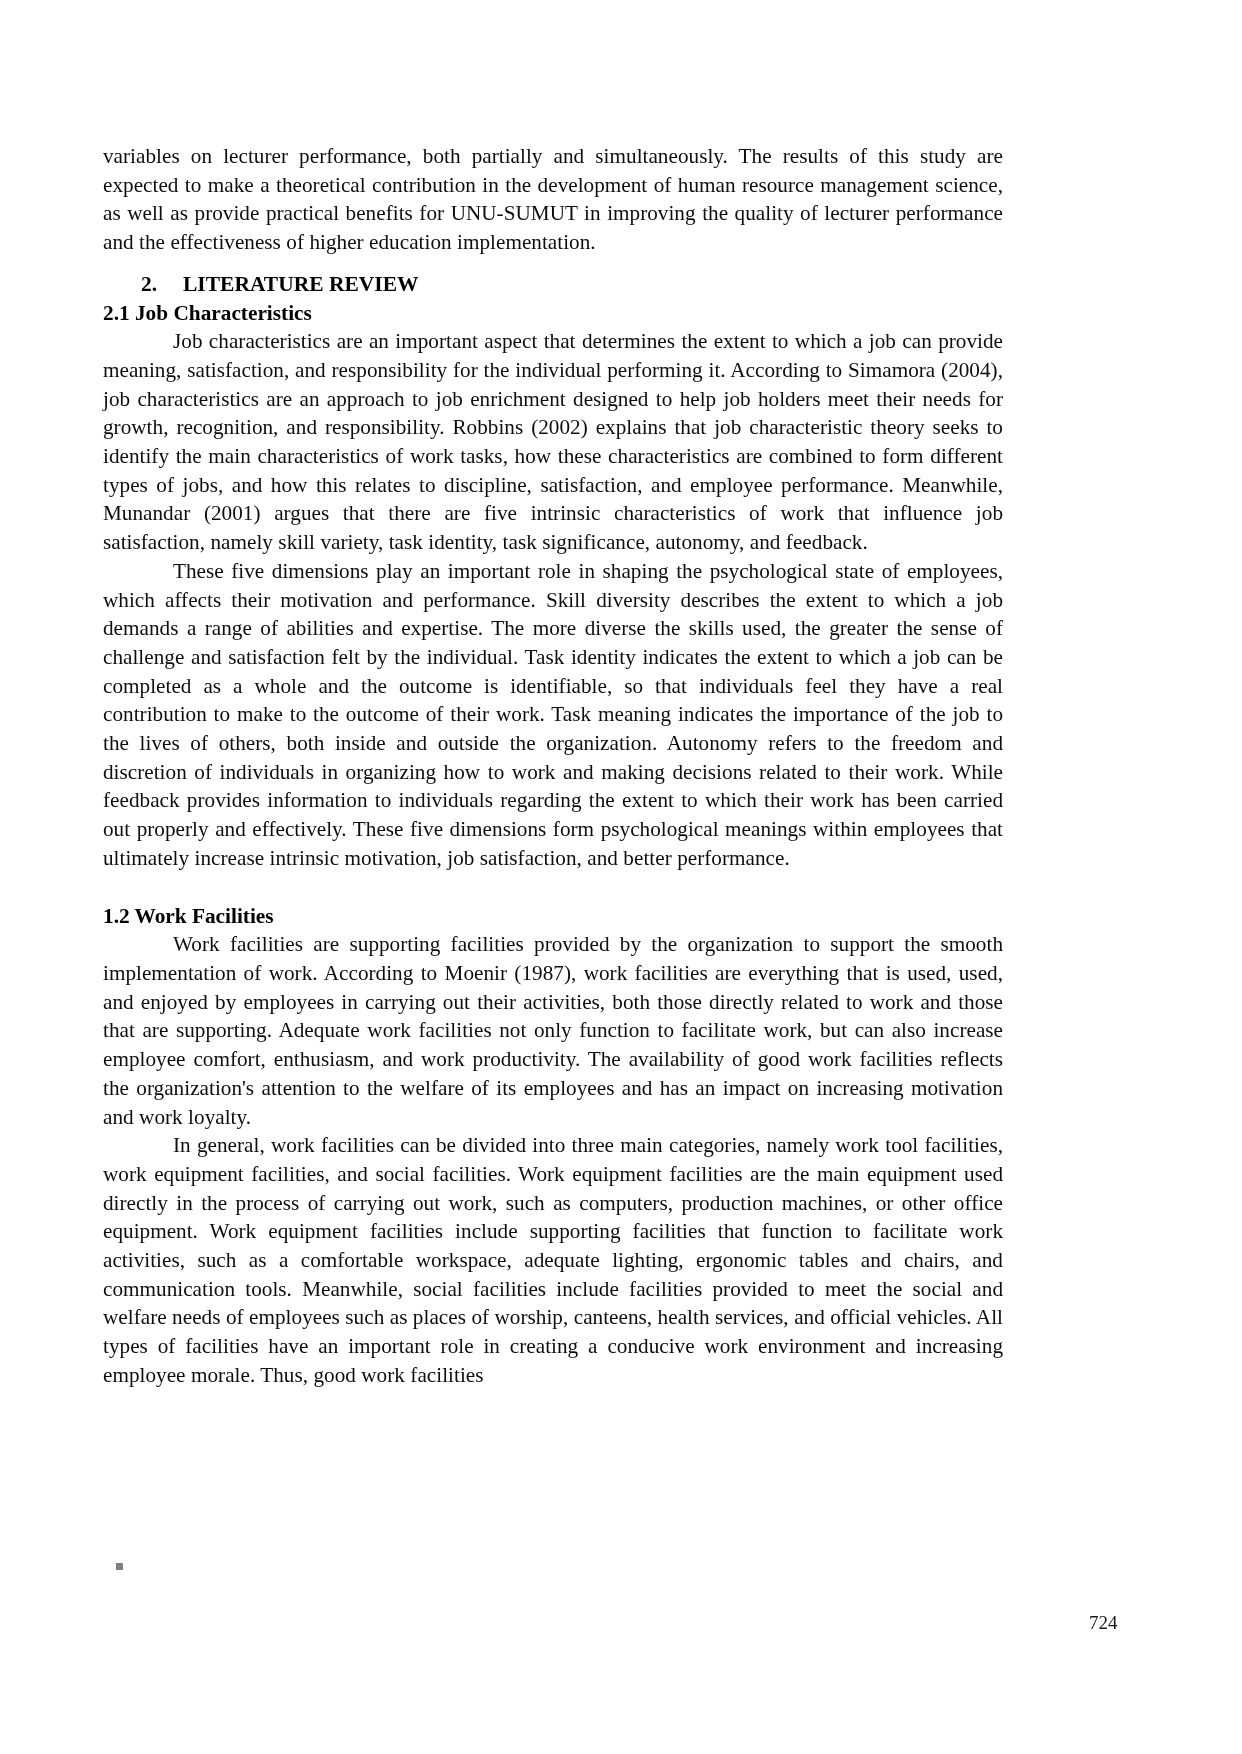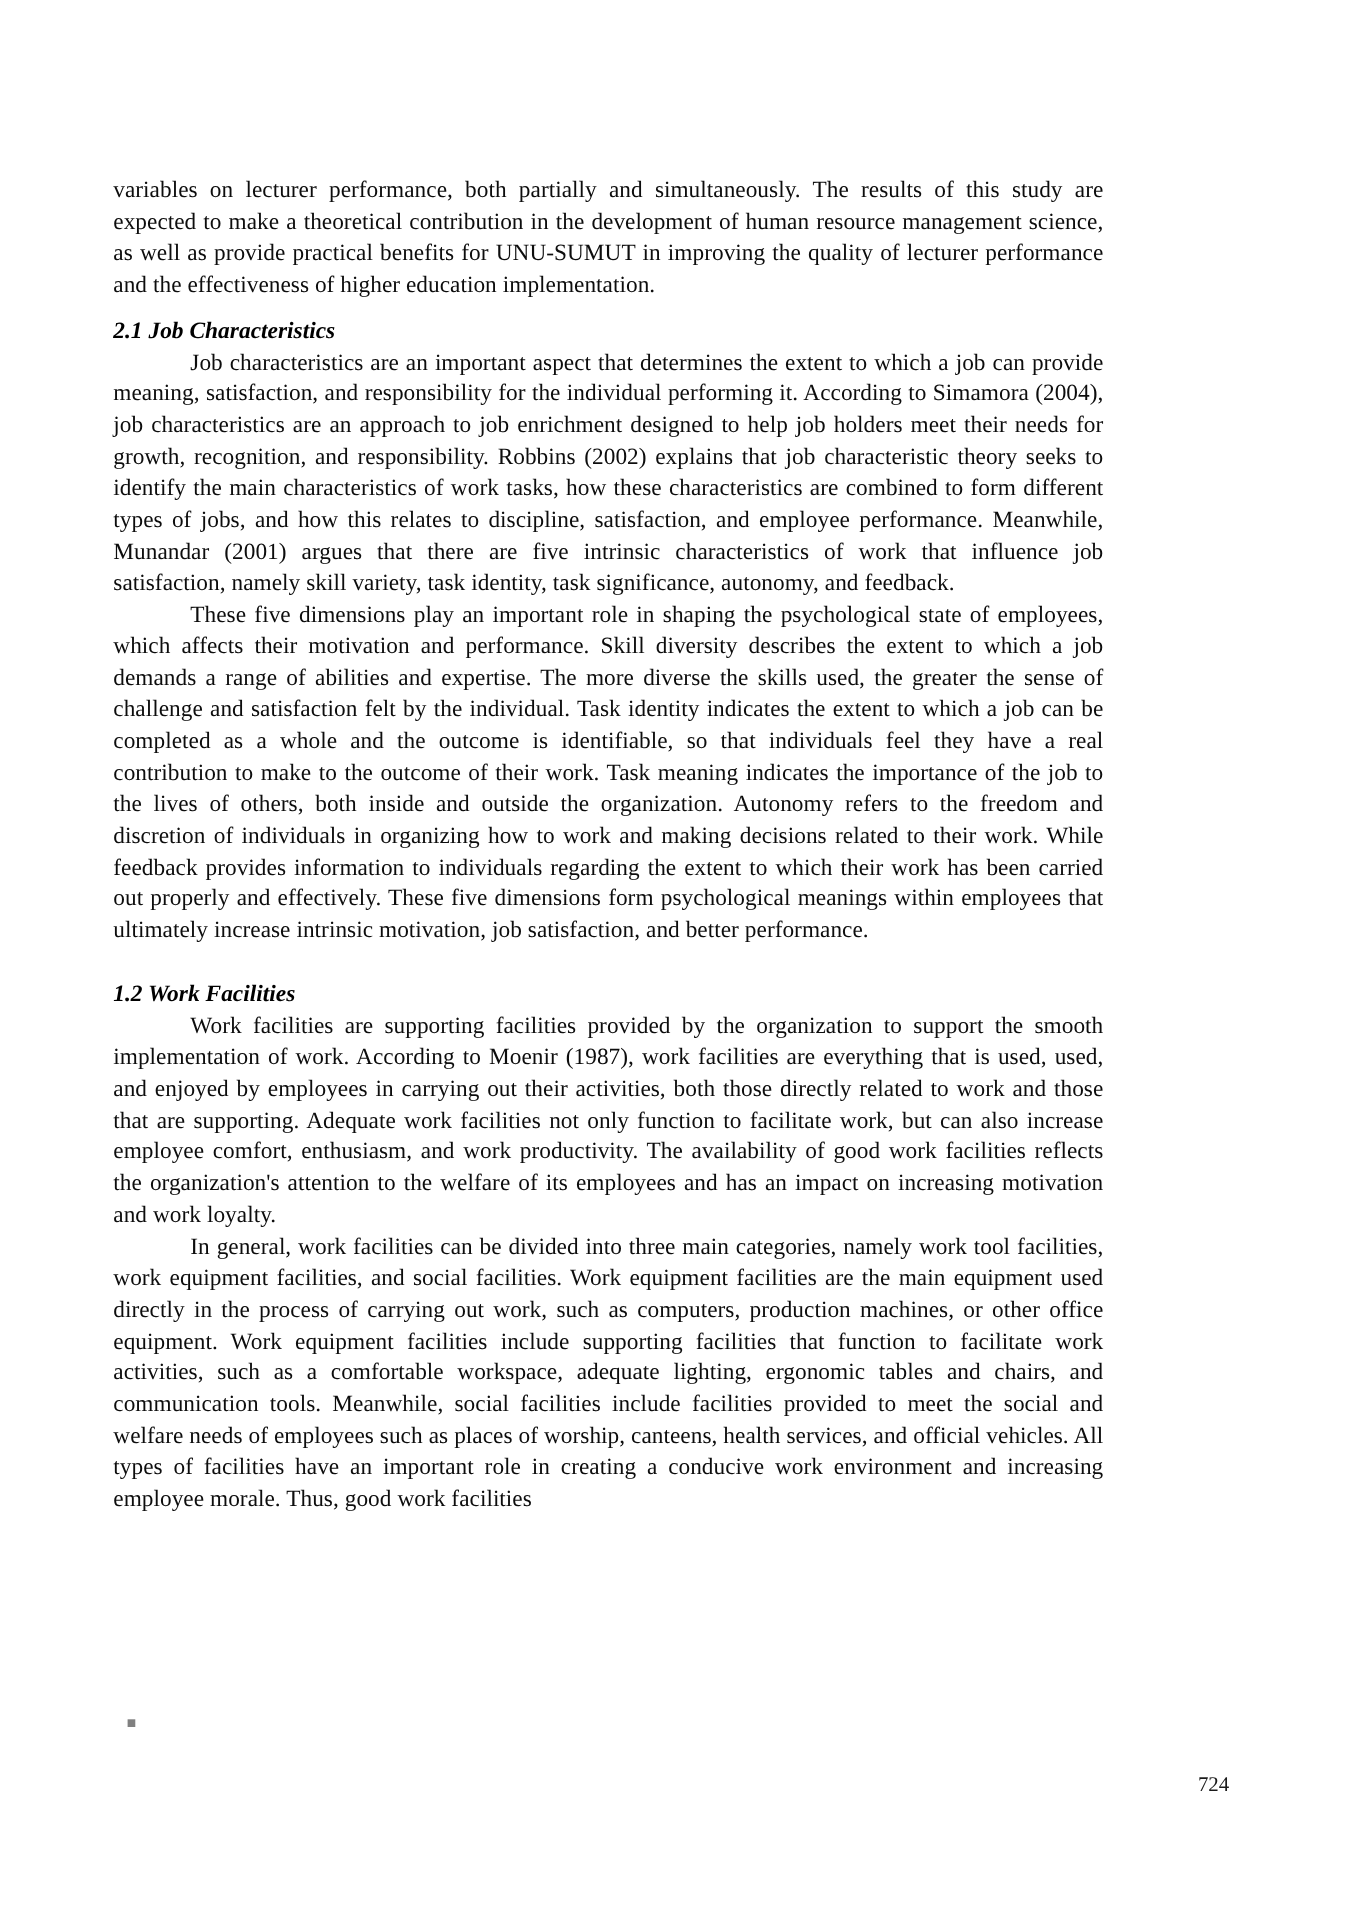--- a/index.html
+++ b/index.html
@@ -14,21 +14,21 @@
   .page {
     position: relative;
     width: 1242px;
     height: 1754px;
     background: #ffffff;
     overflow: hidden;
   }
   .content {
     position: absolute;
     left: 103px;
-    top: 158px;
+    top: 142px;
     width: 900px;
   }
   .para {
     margin: 0;
     text-align: justify;
     text-justify: inter-word;
     font-size: 21.2px;
     line-height: 28.7px;
     letter-spacing: 0.02px;
     word-spacing: 0.1px;
@@ -54,21 +54,20 @@
     width: 42px;
     margin-left: 38px;
   }
   h3.sub-heading {
     margin: 0;
     font-size: 21.3px;
     line-height: 28.7px;
     font-weight: bold;
     text-align: left;
     color: #000;
-    font-style: italic;
   }
 
   .artifact-square {
     position: absolute;
     left: 116px;
     top: 1563px;
     width: 7px;
     height: 7px;
     background: #808080;
   }
@@ -87,20 +86,21 @@
 <body>
 
 <div class="page">
 
   <div class="content">
 
     <p class="para">variables on lecturer performance, both partially and simultaneously. The results of this study are expected to make a theoretical contribution in the development of human resource management science, as well as provide practical benefits for UNU-SUMUT in improving the quality of lecturer performance and the effectiveness of higher education implementation.</p>
 
     <div class="gap-small"></div>
 
+    <h2 class="section-heading"><span class="num">2.</span><span>LITERATURE REVIEW</span></h2>
 
     <h3 class="sub-heading">2.1 Job Characteristics</h3>
 
     <p class="para indent">Job characteristics are an important aspect that determines the extent to which a job can provide meaning, satisfaction, and responsibility for the individual performing it. According to Simamora (2004), job characteristics are an approach to job enrichment designed to help job holders meet their needs for growth, recognition, and responsibility. Robbins (2002) explains that job characteristic theory seeks to identify the main characteristics of work tasks, how these characteristics are combined to form different types of jobs, and how this relates to discipline, satisfaction, and employee performance. Meanwhile, Munandar (2001) argues that there are five intrinsic characteristics of work that influence job satisfaction, namely skill variety, task identity, task significance, autonomy, and feedback.</p>
 
     <p class="para indent">These five dimensions play an important role in shaping the psychological state of employees, which affects their motivation and performance. Skill diversity describes the extent to which a job demands a range of abilities and expertise. The more diverse the skills used, the greater the sense of challenge and satisfaction felt by the individual. Task identity indicates the extent to which a job can be completed as a whole and the outcome is identifiable, so that individuals feel they have a real contribution to make to the outcome of their work. Task meaning indicates the importance of the job to the lives of others, both inside and outside the organization. Autonomy refers to the freedom and discretion of individuals in organizing how to work and making decisions related to their work. While feedback provides information to individuals regarding the extent to which their work has been carried out properly and effectively. These five dimensions form psychological meanings within employees that ultimately increase intrinsic motivation, job satisfaction, and better performance.</p>
 
     <div class="gap-blank"></div>
 
     <h3 class="sub-heading">1.2 Work Facilities</h3>

